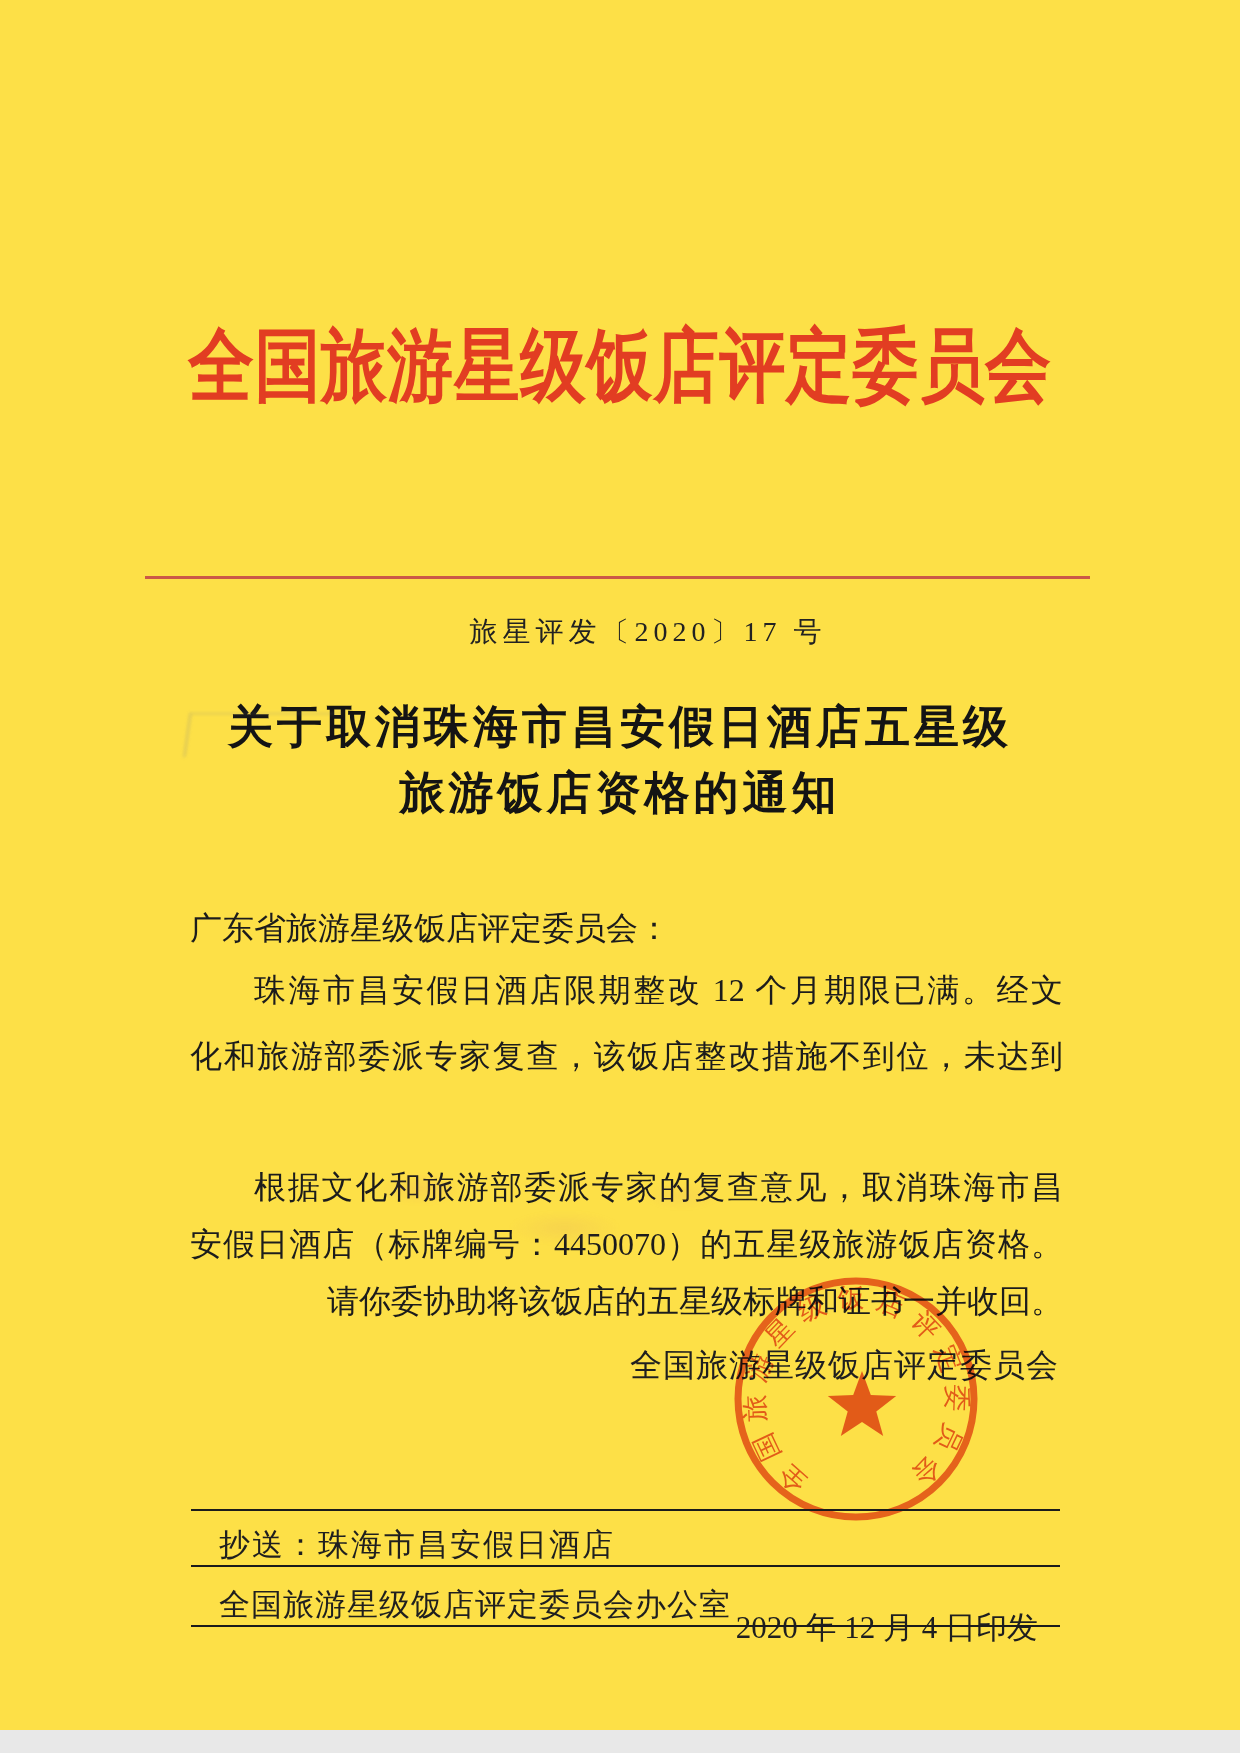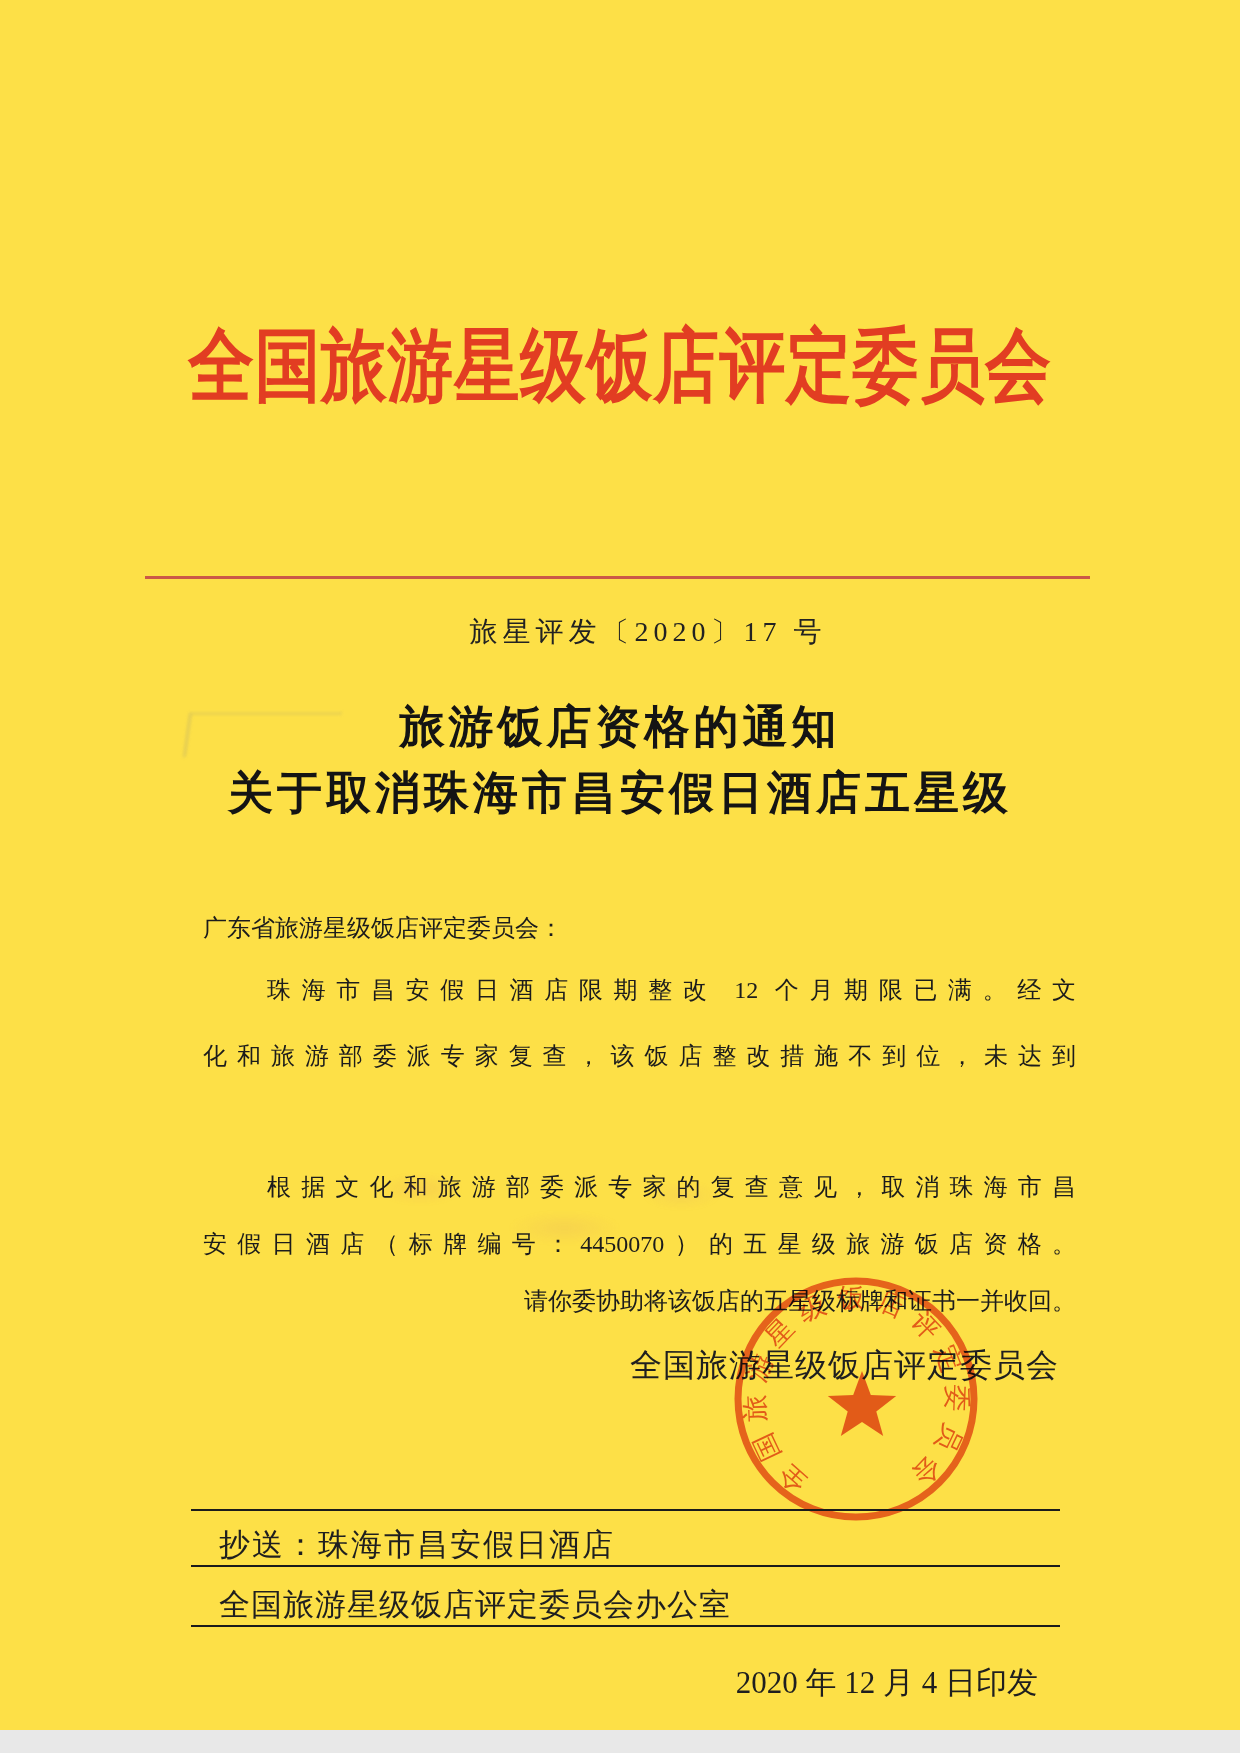--- a/index.html
+++ b/index.html
@@ -35,24 +35,23 @@
   }
   .doc-title{
     position:absolute;top:694px;left:0;width:100%;
     text-align:center;font-weight:bold;
     font-size:45px;line-height:66px;letter-spacing:4px;
     color:#141414;
   }
   
   .bodyline{
     position:absolute;left:190px;width:873px;
-    font-size:24px;line-height:64px;height:64px;
+    font-size:32px;line-height:64px;height:64px;
     white-space:nowrap;
     color:#1c1c1c;
-    margin-left:13px;
   }
   .bodyline.justify{
     white-space:normal;
     text-align:justify;
     text-align-last:justify;
   }
   .bodyline.indent{ text-indent:64px; }
   .l1{top:896px;}
   .l2{top:958px;}
   .l3{top:1024px;}
@@ -84,21 +83,21 @@
   .fr1{top:1509px;} .fr2{top:1565px;} .fr3{top:1625px;}
   .footer-cc{
     position:absolute;left:219px;top:1526px;
     font-size:31px;line-height:38px;letter-spacing:2px;
   }
   .footer-office{
     position:absolute;left:219px;top:1586px;
     font-size:31px;line-height:38px;letter-spacing:1px;
   }
   .footer-print-date{
-    position:absolute;right:202px;top:1664px;
+    position:absolute;right:202px;top:1609px;
     font-size:31px;line-height:38px;
   }
   
   .artifact{position:absolute;pointer-events:none;}
   .artifact-brackets{
     left:186px;top:712px;width:150px;height:42px;
     border-left:3px solid rgba(130,130,130,.22);
     border-top:3px solid rgba(130,130,130,.14);
     filter:blur(1.5px);
     transform:skewX(-8deg);
@@ -117,22 +116,22 @@
 
 <div class="page">
 
   <div class="issuer-header">全国旅游星级饭店评定委员会</div>
 
   <div class="red-rule"></div>
 
   <div class="doc-number">旅星评发〔2020〕17 号</div>
 
   <div class="doc-title">
+    <div>关于取消珠海市昌安假日酒店五星级</div>
     <div>旅游饭店资格的通知</div>
-    <div>关于取消珠海市昌安假日酒店五星级</div>
   </div>
 
   <div class="bodyline l1">广东省旅游星级饭店评定委员会：</div>
   <div class="bodyline l2 indent justify">珠海市昌安假日酒店限期整改 12 个月期限已满。经文</div>
   <div class="bodyline l3 justify">化和旅游部委派专家复查，该饭店整改措施不到位，未达到</div>
   <div class="bodyline l5 indent justify">根据文化和旅游部委派专家的复查意见，取消珠海市昌</div>
   <div class="bodyline l6 justify">安假日酒店（标牌编号：4450070）的五星级旅游饭店资格。</div>
   <div class="bodyline l7 indent">请你委协助将该饭店的五星级标牌和证书一并收回。</div>
 
   <div class="signature">全国旅游星级饭店评定委员会</div>

